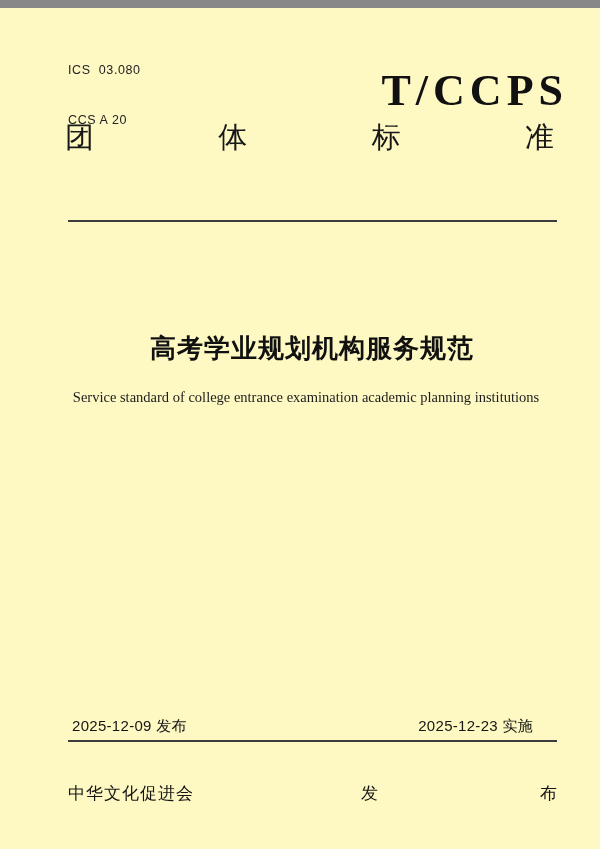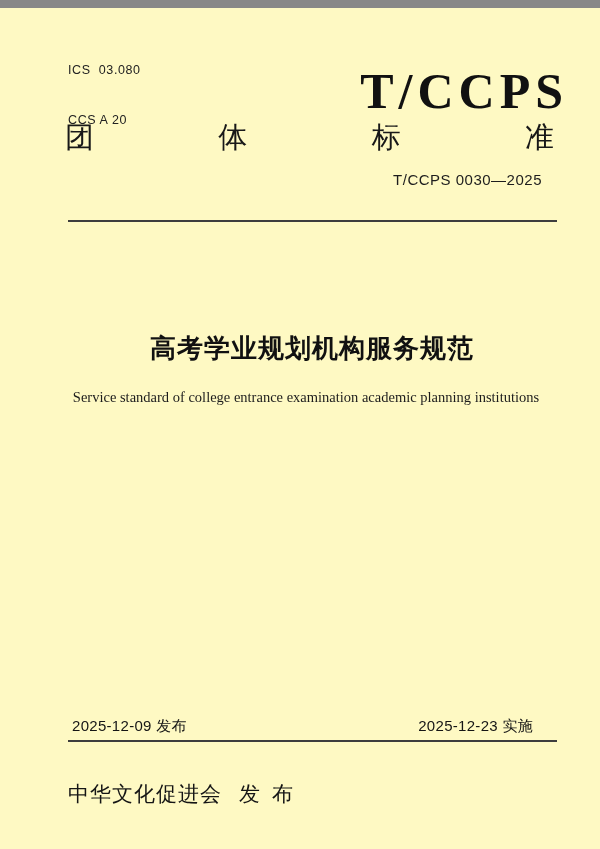--- a/index.html
+++ b/index.html
@@ -28,21 +28,21 @@
     color: #222;
   }
 
   
   .org-logo {
     position: absolute;
     top: 58px;
     right: 32px;
     font-family: "Liberation Serif", serif;
     font-weight: 700;
-    font-size: 50px;
+    font-size: 44px;
     line-height: 50px;
     letter-spacing: 5px;
     color: #111;
     white-space: nowrap;
   }
 
   
   .std-type-row {
     position: absolute;
     left: 65px;
@@ -117,23 +117,23 @@
     color: #151515;
     white-space: pre;
   }
 
   .publisher-row {
     position: absolute;
     left: 68px;
     top: 775px;
     width: 489px;
     display: flex;
-    justify-content: flex-start;
+    justify-content: space-between;
     align-items: baseline;
-    font-size: 21px;
+    font-size: 17px;
     line-height: 22px;
     color: #151515;
     white-space: nowrap;
   }
   .publisher-row .org-name { letter-spacing: 1px; }
   .publisher-row .pub-1 { margin-left: 17px; }
   .publisher-row .pub-2 { margin-left: 12px; }
 </style>
 </head>
 <body>
@@ -147,21 +147,20 @@
 
   <div class="org-logo">T/CCPS</div>
 
   <div class="std-type-row">
     <span>团</span>
     <span>体</span>
     <span>标</span>
     <span>准</span>
   </div>
 
-  <div class="std-number">T/CCPS 0030—2025</div>
 
   <hr class="rule rule-top">
 
   <div class="doc-title">高考学业规划机构服务规范</div>
 
   <div class="doc-subtitle">Service standard of college entrance examination academic planning institutions</div>
 
   <div class="dates-row">
     <span>2025-12-09 发布</span>
     <span>2025-12-23 实施</span>

